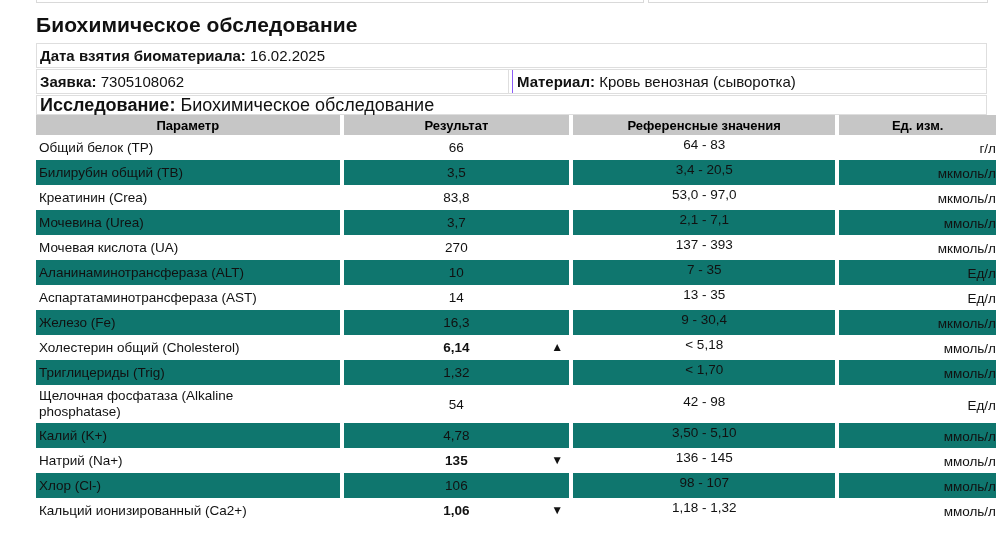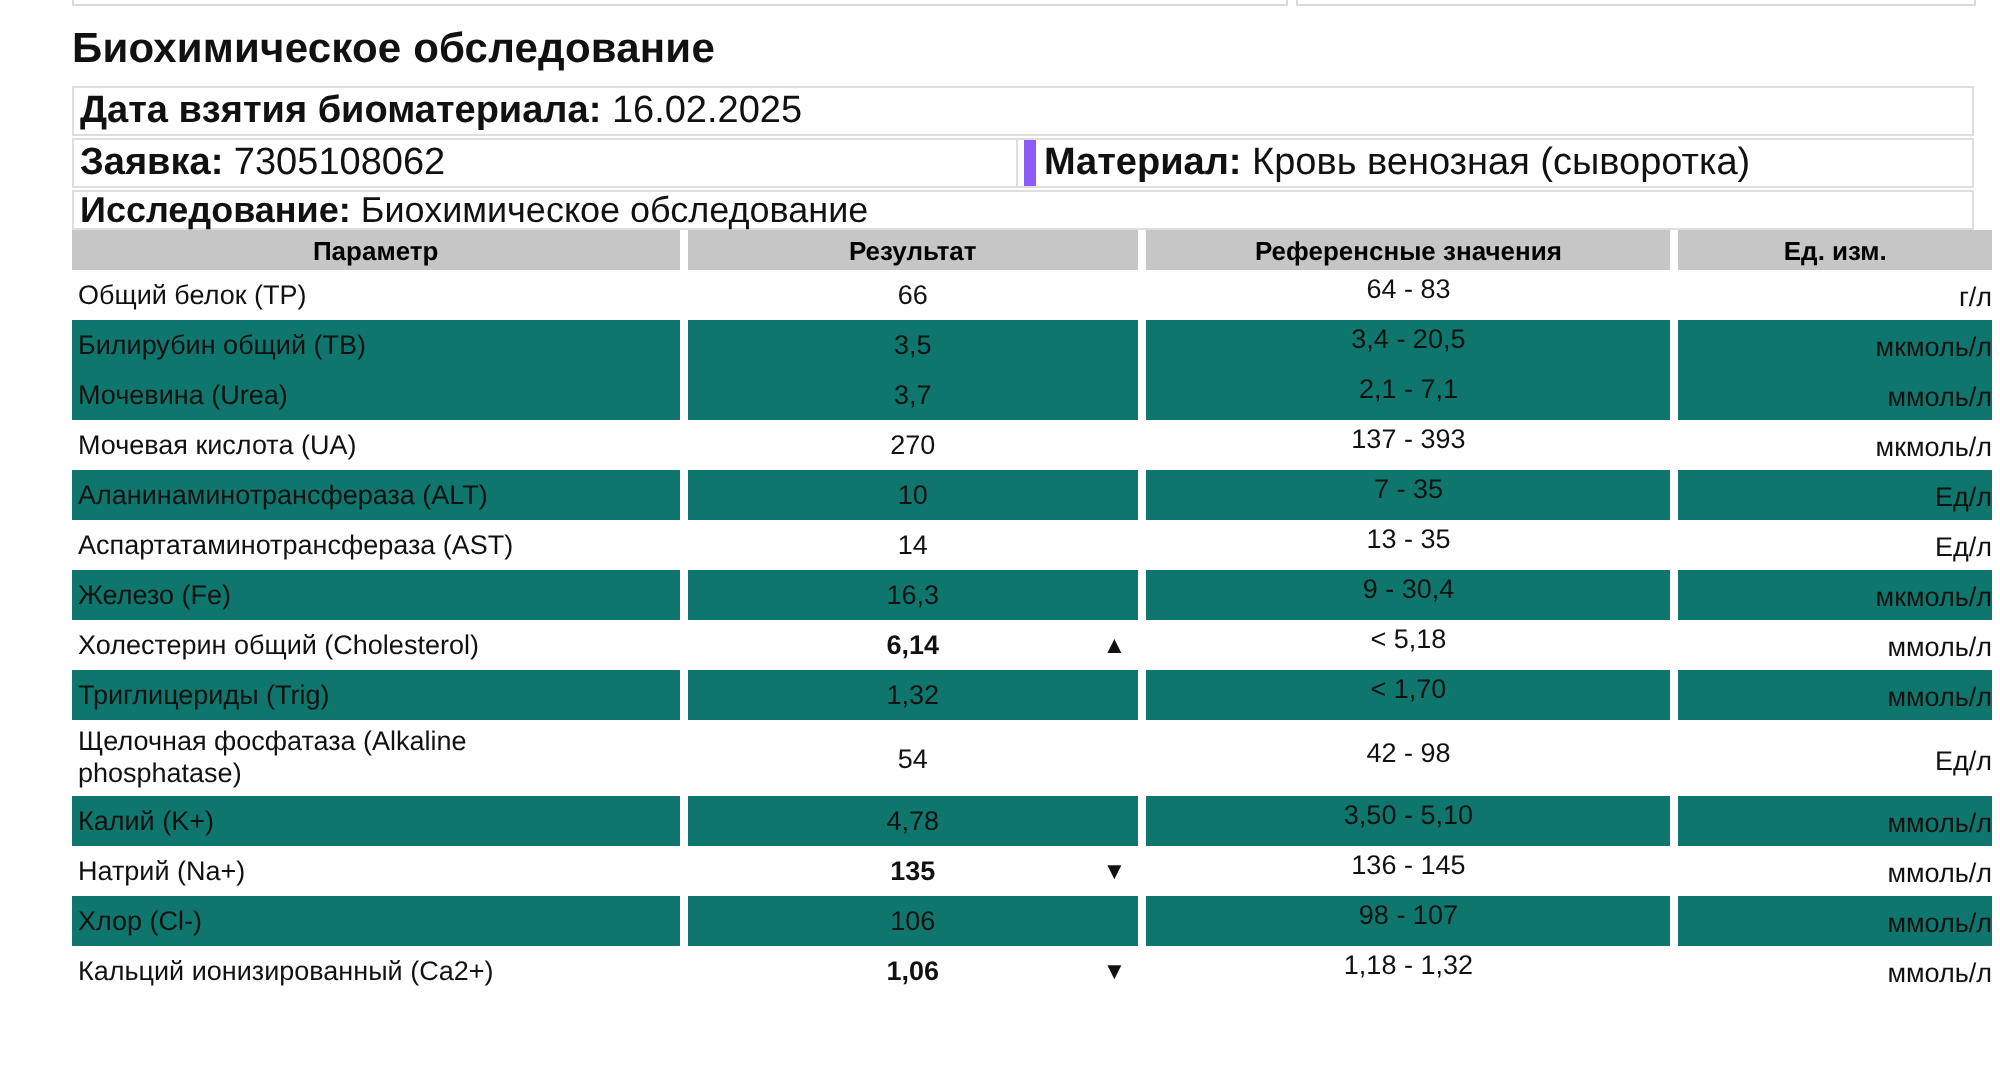--- a/index.html
+++ b/index.html
@@ -15,33 +15,33 @@
   .top-strip .box-right {
     position: absolute; left: 648px; top: -10px; width: 338px; height: 12px;
     border: 1px solid #d9d9d9; border-top: none;
   }
   .title {
     position: absolute; left: 36px; top: 13px;
     font-size: 21px; font-weight: bold; letter-spacing: 0.1px; color: #111;
   }
   .info-row {
     position: absolute; left: 36px; width: 951px; box-sizing: border-box;
-    border: 1px solid #dedede; font-size: 19px;
+    border: 1px solid #dedede; font-size: 15px;
     display: flex; align-items: center;
   }
   .info-row b { font-weight: bold; }
   .row-date { top: 43px; height: 25px; padding-left: 3px; }
   .row-order { top: 69px; height: 25px; padding: 0; }
   .row-order .cell-order {
     width: 472px; height: 100%; box-sizing: border-box; padding-left: 3px;
     display: flex; align-items: center; border-right: 1px solid #dedede;
   }
   .row-order .cell-material {
     flex: 1; height: 100%; box-sizing: border-box; padding-left: 4px;
-    display: flex; align-items: center; border-left: 6px solid #8b5cf6; margin-left: 3px;
+    display: flex; align-items: center; border-left: 1px solid #8b5cf6; margin-left: 3px;
   }
   .row-study { top: 95px; height: 20px; padding-left: 3px; font-size: 18px; }
 
   table.results {
     position: absolute; left: 36px; top: 115px;
     border-collapse: separate; border-spacing: 4px 0; margin-left: -4px;
     font-size: 13.5px;
   }
   table.results th {
     background: #c6c6c6; font-weight: bold; font-size: 13px;
@@ -118,20 +118,31 @@
           <span class="param-text">Билирубин общий (TB)</span>
         </td>
     <td class="c-res">
       <span class="res-val">3,5</span>
       <span class="flag"></span>
     </td>
     <td class="c-ref"><span class="ref-val">3,4 - 20,5</span></td>
     <td class="c-unit"><span class="unit-val">мкмоль/л</span></td>
   </tr>
 
+  <tr>
+    <td class="c-param">
+          <span class="param-text">Креатинин (Crea)</span>
+        </td>
+    <td class="c-res">
+      <span class="res-val">83,8</span>
+      <span class="flag"></span>
+    </td>
+    <td class="c-ref"><span class="ref-val">53,0 - 97,0</span></td>
+    <td class="c-unit"><span class="unit-val">мкмоль/л</span></td>
+  </tr>
 
   <tr class="alt">
     <td class="c-param">
           <span class="param-text">Мочевина (Urea)</span>
         </td>
     <td class="c-res">
       <span class="res-val">3,7</span>
       <span class="flag"></span>
     </td>
     <td class="c-ref"><span class="ref-val">2,1 - 7,1</span></td>

